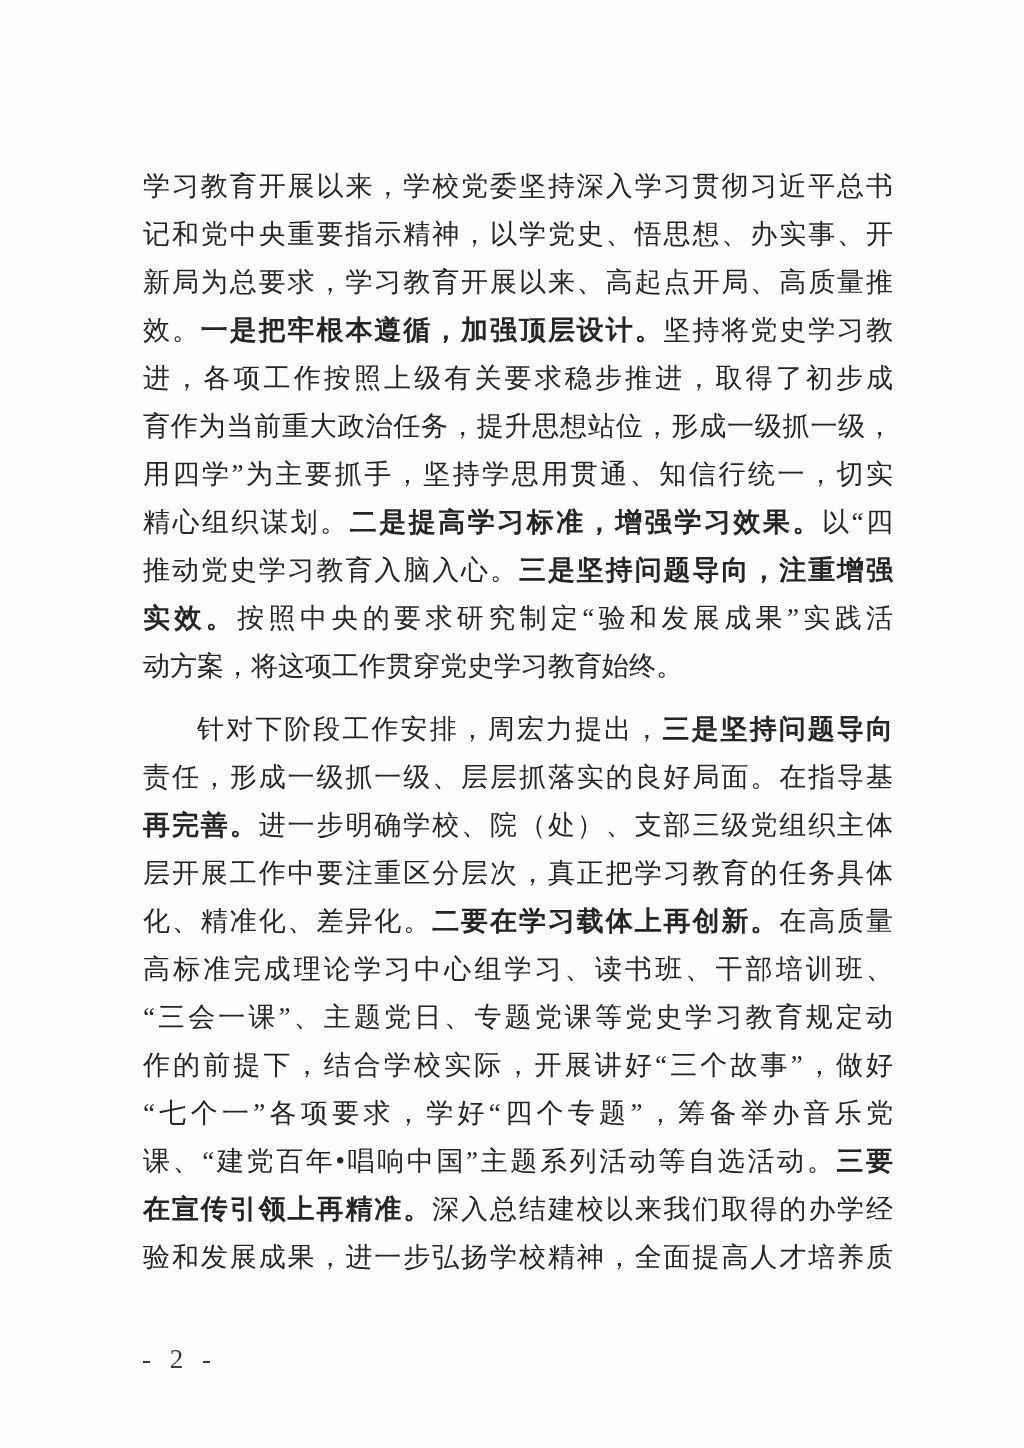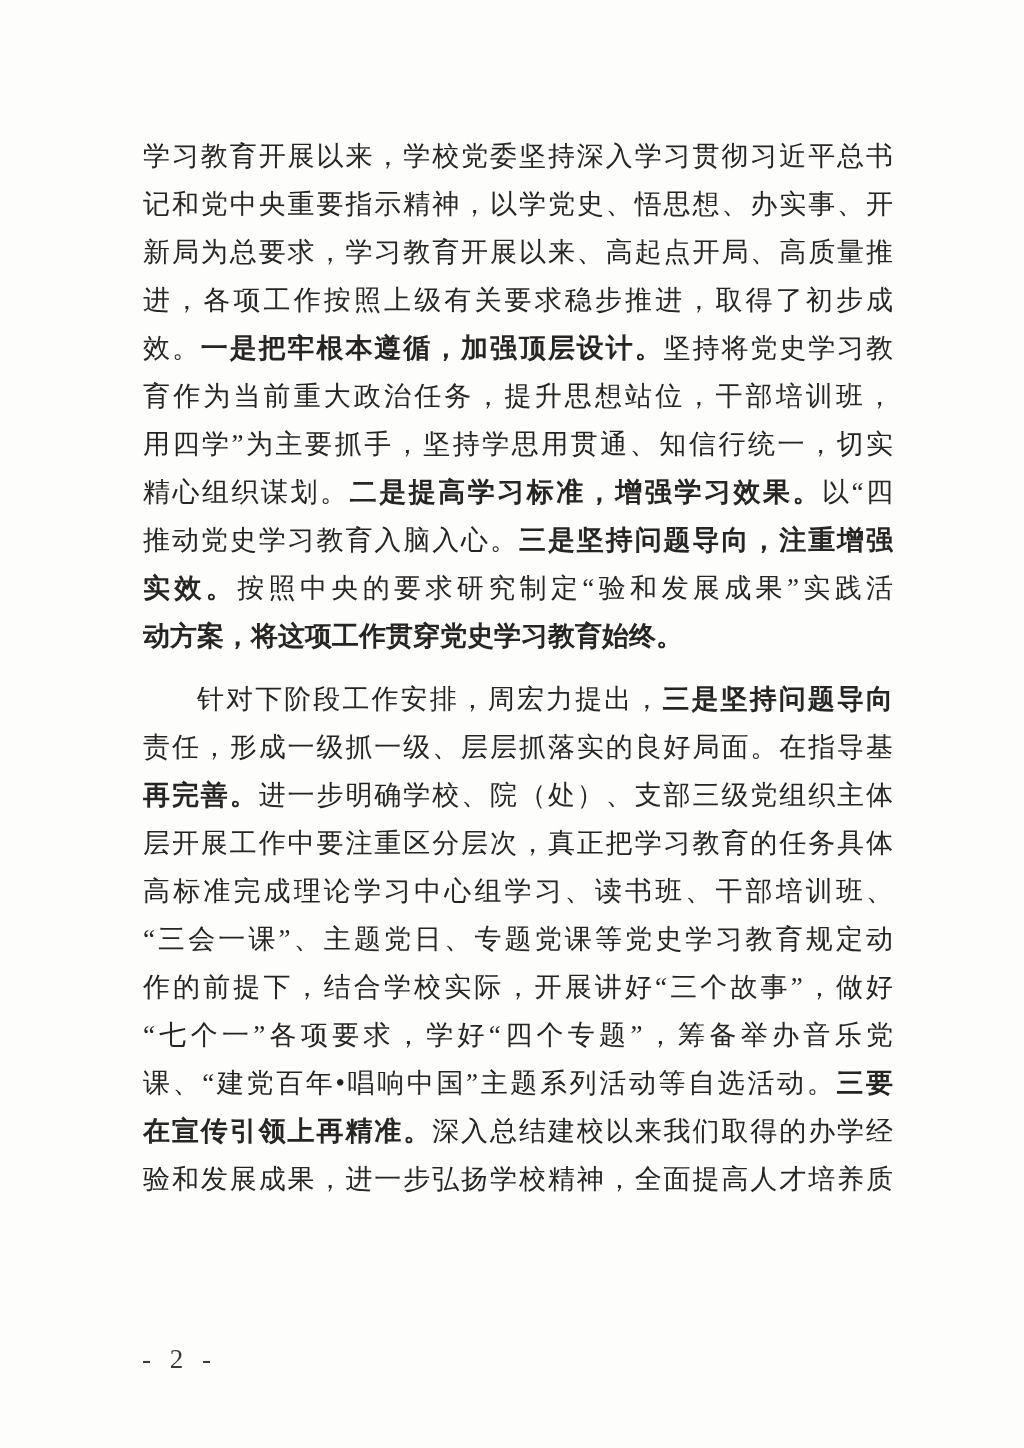--- a/index.html
+++ b/index.html
@@ -12,42 +12,41 @@
     width: 1024px;
     height: 1448px;
     margin: 0 auto;
     background: #fdfdfc;
     overflow: hidden;
     font-family: "Liberation Serif", "DejaVu Serif", serif;
   }
   .text-block {
     position: absolute;
     left: 143px;
-    top: 132px;
+    top: 162px;
     width: 750px;
     color: #262523;
   }
   .paragraph {
     margin: 0;
   }
   .paragraph + .paragraph {
     margin-top: 15px;
   }
   .line {
     height: 48px;
     line-height: 48px;
     font-size: 27px;
     text-align: justify;
     text-align-last: justify;
     overflow: hidden;
   }
   .line.nojust {
     text-align: right;
     text-align-last: left;
-    font-weight: bold;
   }
   .line.indent {
     text-indent: 54px;
   }
   .seg.bold {
     font-weight: 700;
     font-family: "Liberation Sans", "DejaVu Sans", sans-serif;
   }
   .footer {
     position: absolute;
@@ -62,34 +61,35 @@
 </style>
 </head>
 <body>
 
 <div class="page">
   <div class="text-block">
       <div class="paragraph">
         <div class="line"><span class="seg">学习教育开展以来，学校党委坚持深入学习贯彻习近平总书</span></div>
         <div class="line"><span class="seg">记和党中央重要指示精神，以学党史、悟思想、办实事、开</span></div>
         <div class="line"><span class="seg">新局为总要求，学习教育开展以来、高起点开局、高质量推</span></div>
+        <div class="line"><span class="seg">效。</span><span class="seg bold">一是把牢根本遵循，加强顶层设计。</span><span class="seg">坚持将党史学习教</span></div>
         <div class="line"><span class="seg">进，各项工作按照上级有关要求稳步推进，取得了初步成</span></div>
-        <div class="line"><span class="seg">效。</span><span class="seg bold">一是把牢根本遵循，加强顶层设计。</span><span class="seg">坚持将党史学习教</span></div>
-        <div class="line"><span class="seg">育作为当前重大政治任务，提升思想站位，干部培训班，</span></div>
+        <div class="line"><span class="seg">育作为当前重大政治任务，提升思想站位，形成一级抓一级，</span></div>
         <div class="line"><span class="seg">用四学”为主要抓手，坚持学思用贯通、知信行统一，切实</span></div>
         <div class="line"><span class="seg">精心组织谋划。</span><span class="seg bold">二是提高学习标准，增强学习效果。</span><span class="seg">以“四</span></div>
         <div class="line"><span class="seg">推动党史学习教育入脑入心。</span><span class="seg bold">三是坚持问题导向，注重增强</span></div>
         <div class="line"><span class="seg bold">实效。</span><span class="seg">按照中央的要求研究制定“验和发展成果”实践活</span></div>
         <div class="line nojust"><span class="seg">动方案，将这项工作贯穿党史学习教育始终。</span></div>
       </div>
       <div class="paragraph">
         <div class="line indent"><span class="seg">针对下阶段工作安排，周宏力提出，</span><span class="seg bold">三是坚持问题导向</span></div>
         <div class="line"><span class="seg">责任，形成一级抓一级、层层抓落实的良好局面。在指导基</span></div>
         <div class="line"><span class="seg bold">再完善。</span><span class="seg">进一步明确学校、院（处）、支部三级党组织主体</span></div>
         <div class="line"><span class="seg">层开展工作中要注重区分层次，真正把学习教育的任务具体</span></div>
+        <div class="line"><span class="seg">化、精准化、差异化。</span><span class="seg bold">二要在学习载体上再创新。</span><span class="seg">在高质量</span></div>
         <div class="line"><span class="seg">高标准完成理论学习中心组学习、读书班、干部培训班、</span></div>
         <div class="line"><span class="seg">“三会一课”、主题党日、专题党课等党史学习教育规定动</span></div>
         <div class="line"><span class="seg">作的前提下，结合学校实际，开展讲好“三个故事”，做好</span></div>
         <div class="line"><span class="seg">“七个一”各项要求，学好“四个专题”，筹备举办音乐党</span></div>
         <div class="line"><span class="seg">课、“建党百年•唱响中国”主题系列活动等自选活动。</span><span class="seg bold">三要</span></div>
         <div class="line"><span class="seg bold">在宣传引领上再精准。</span><span class="seg">深入总结建校以来我们取得的办学经</span></div>
         <div class="line"><span class="seg">验和发展成果，进一步弘扬学校精神，全面提高人才培养质</span></div>
       </div>
     </div>
   <div class="footer">- 2 -</div>

